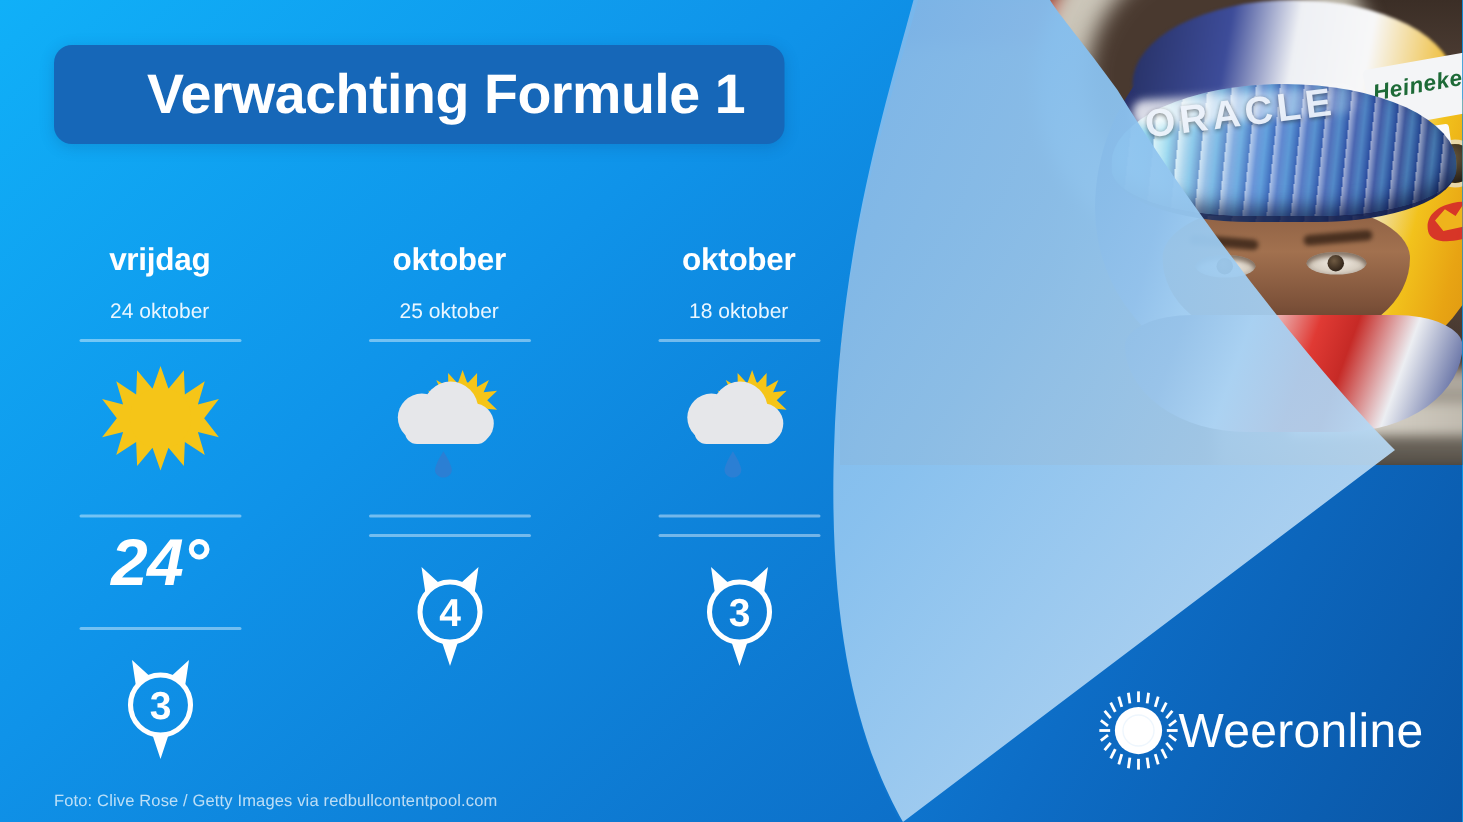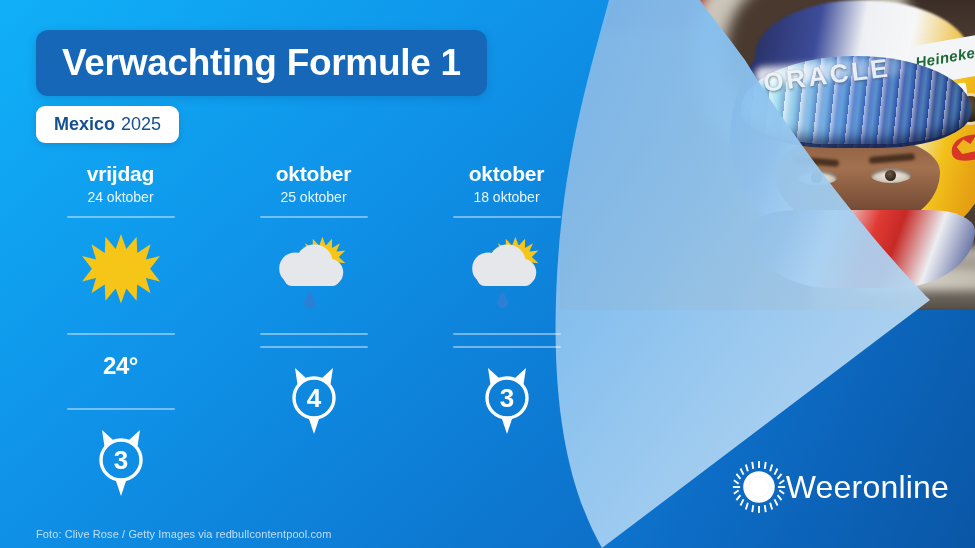--- a/index.html
+++ b/index.html
@@ -182,60 +182,61 @@
     position:absolute; left:36px; top:30px;
     height:66px; padding:0 26px;
     display:flex; align-items:center;
     background:#1667b8;
     border-radius:12px;
     box-shadow: 0 2px 10px rgba(0,40,90,.18);
   }
   .title-text {
     color:#ffffff; font-size:37px; font-weight:700; letter-spacing:-.3px;
     white-space:nowrap;
+    margin-left:36px;
   }
 
   
   .loc-pill {
     position:absolute; left:36px; top:106px;
     height:37px; padding:0 18px;
     display:flex; align-items:center; gap:6px;
     background:#ffffff; border-radius:9px;
     box-shadow: 0 2px 7px rgba(0,40,90,.16);
   }
   .loc-city { color:#15508f; font-size:18px; font-weight:700; }
   .loc-year { color:#15508f; font-size:18px; font-weight:400; }
 
   
   .forecast {
-    position:absolute; left:24px; top:162px;
+    position:absolute; left:10px; top:162px;
     width:580px; display:flex;
   }
   .day-col {
     width:193px;
     display:flex; flex-direction:column; align-items:center;
   }
   .day-name {
     color:#ffffff; font-size:21px; font-weight:700; letter-spacing:-.2px;
   }
   .day-date {
-    color:#eaf6ff; font-size:14px; font-weight:400; margin-top:3px;
+    color:#eaf6ff; font-size:14px; font-weight:400; margin-top:13px;
   }
   .divider {
     width:108px; height:2px; margin:11px 0 0 0;
     background: rgba(255,255,255,.42);
     border-radius:2px;
   }
   .icon-slot {
     height:104px; width:100%;
     display:flex; align-items:center; justify-content:center;
   }
   .temp {
-    color:#ffffff; font-size:24px; font-weight:700; letter-spacing:-.5px;
-    height:62px; display:flex; align-items:center;
+    color:#ffffff; font-size:44px; font-weight:700; letter-spacing:-.5px;
+    height:62px; display:flex; align-items:center;font-style:italic;
   }
   .wind-slot {
     height:92px; display:flex; align-items:center; justify-content:center;
     padding-top:10px;
   }
 
   
   .credit {
     position:absolute; left:36px; bottom:8px;
     color:rgba(255,255,255,.72); font-size:11px; letter-spacing:.1px;
@@ -319,24 +320,20 @@
              C552,430 576,502 602,548
              L930,300
              C880,250 800,150 745,60
              C722,28 706,10 700,0 Z" fill="url(#gSheet)"></path>
   </svg>
 
   <div class="title-banner">
     <span class="title-text">Verwachting Formule 1</span>
   </div>
 
-  <div class="loc-pill">
-    <span class="loc-city">Mexico</span>
-    <span class="loc-year">2025</span>
-  </div>
 
   <div class="forecast">
 
     <div class="day-col">
       <div class="day-name">vrijdag</div>
       <div class="day-date">24 oktober</div>
       <div class="divider"></div>
       <div class="icon-slot">
         <svg width="82" height="82" viewBox="0 0 100 100">
           <g fill="#f5c518">

